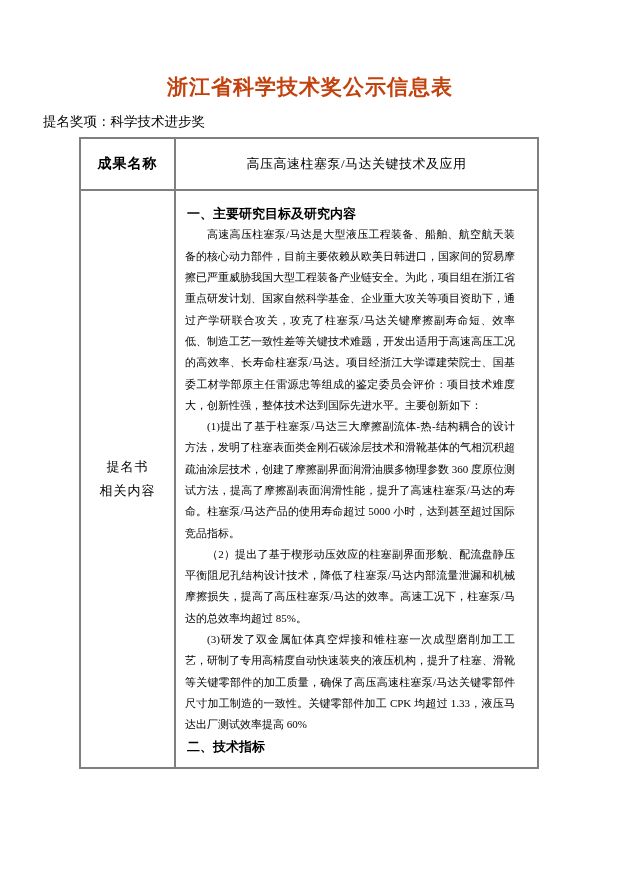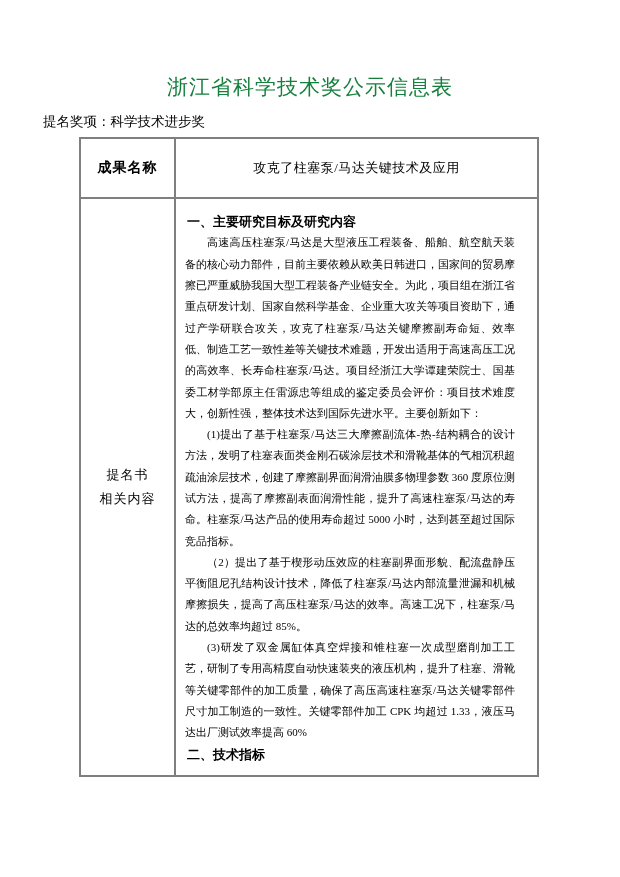--- a/index.html
+++ b/index.html
@@ -10,25 +10,25 @@
     height: 877px;
     background: #ffffff;
     color: #000000;
     font-family: "Liberation Serif", "DejaVu Serif", serif;
     overflow: hidden;
   }
   .doc-title {
     padding-top: 74px;
     text-align: center;
     font-family: "Liberation Sans", "DejaVu Sans", sans-serif;
-    font-weight: normal;
+    font-weight: bold;
     font-size: 21px;
     line-height: 26px;
     letter-spacing: 1px;
-    color: #15803d;
+    color: #c2410c;
   }
   .nomination-line {
     margin: 13px 0 6px 43px;
     font-size: 13.5px;
     line-height: 18px;
     color: #000000;
   }
   table.info-table {
     margin-left: 79px;
     width: 458px;
@@ -45,21 +45,21 @@
     text-align: center;
     font-weight: bold;
     font-size: 14px;
     letter-spacing: 1px;
   }
   td.value-cell {
     text-align: center;
     font-size: 13px;
     letter-spacing: 0.5px;
   }
-  tr.row-achievement { height: 60px; }
+  tr.row-achievement { height: 52px; }
   tr.row-grade       { height: 35px; }
   tr.row-content     { height: 578px; }
   td.content-label-cell {
     text-align: center;
     font-size: 13px;
     font-weight: normal;
     letter-spacing: 1px;
     line-height: 24px;
   }
   td.content-cell {
@@ -94,21 +94,21 @@
   <div class="nomination-line">提名奖项：科学技术进步奖</div>
 
   <table class="info-table">
     <colgroup>
       <col class="label-col">
       <col class="value-col">
     </colgroup>
     <tbody>
       <tr class="row-achievement">
         <td class="label-cell">成果名称</td>
-        <td class="value-cell">攻克了柱塞泵/马达关键技术及应用</td>
+        <td class="value-cell">高压高速柱塞泵/马达关键技术及应用</td>
       </tr>
 
 
       <tr class="row-content">
         <td class="content-label-cell">
           <div>提名书</div>
           <div>相关内容</div>
         </td>
         <td class="content-cell">
           <div class="section-heading">一、主要研究目标及研究内容</div>

